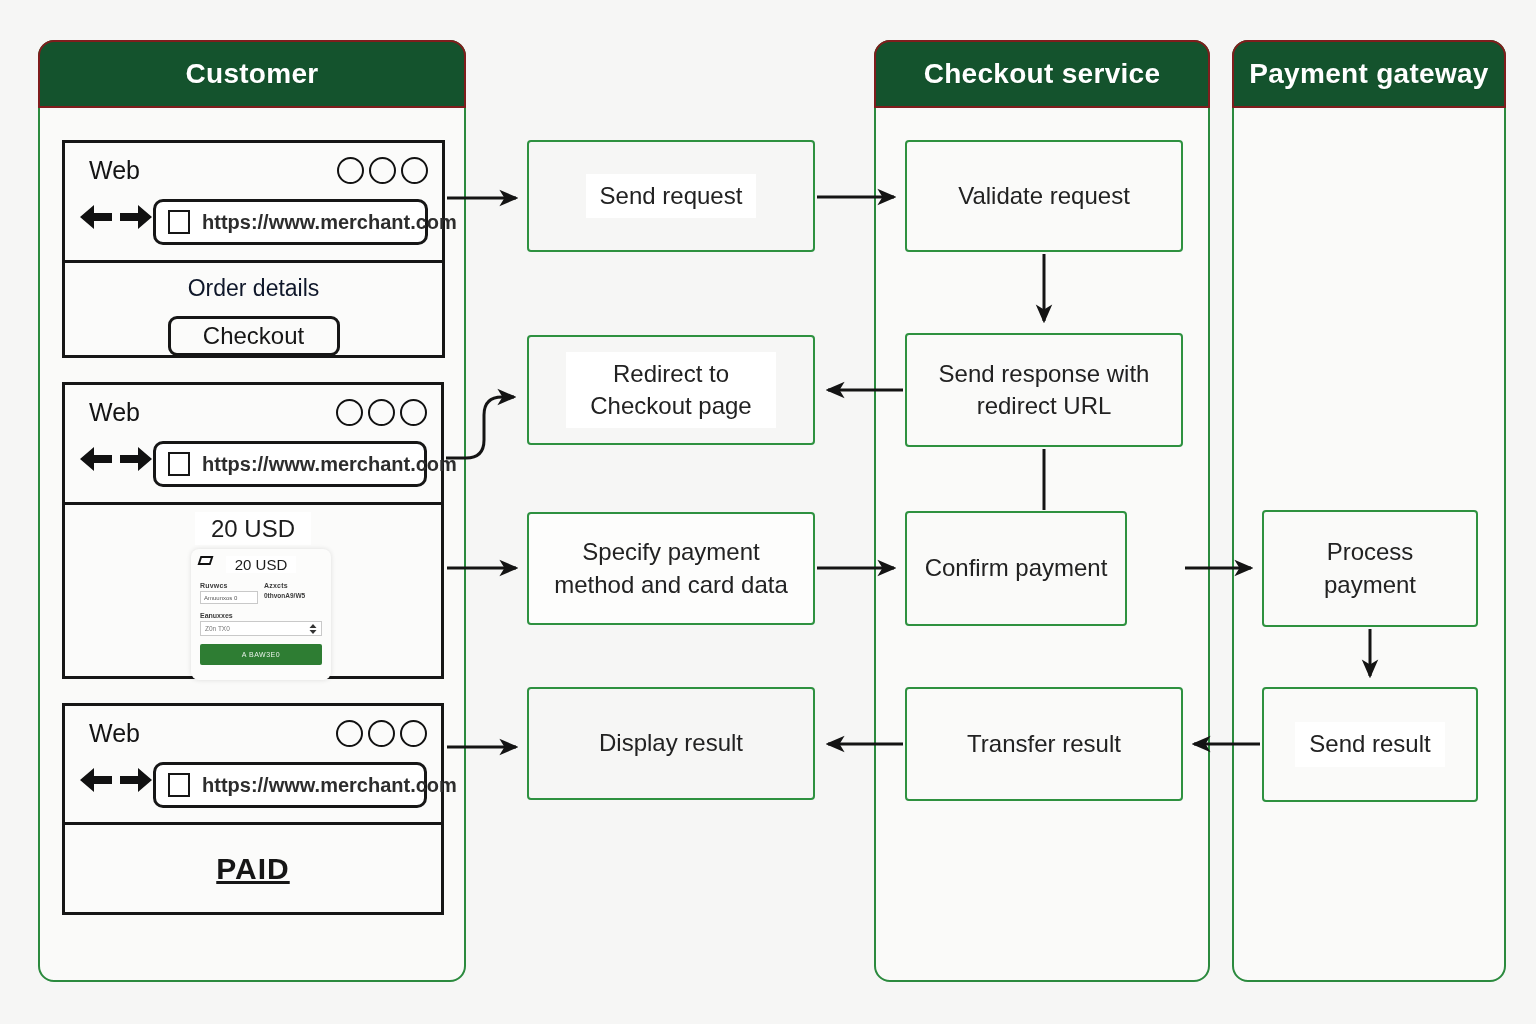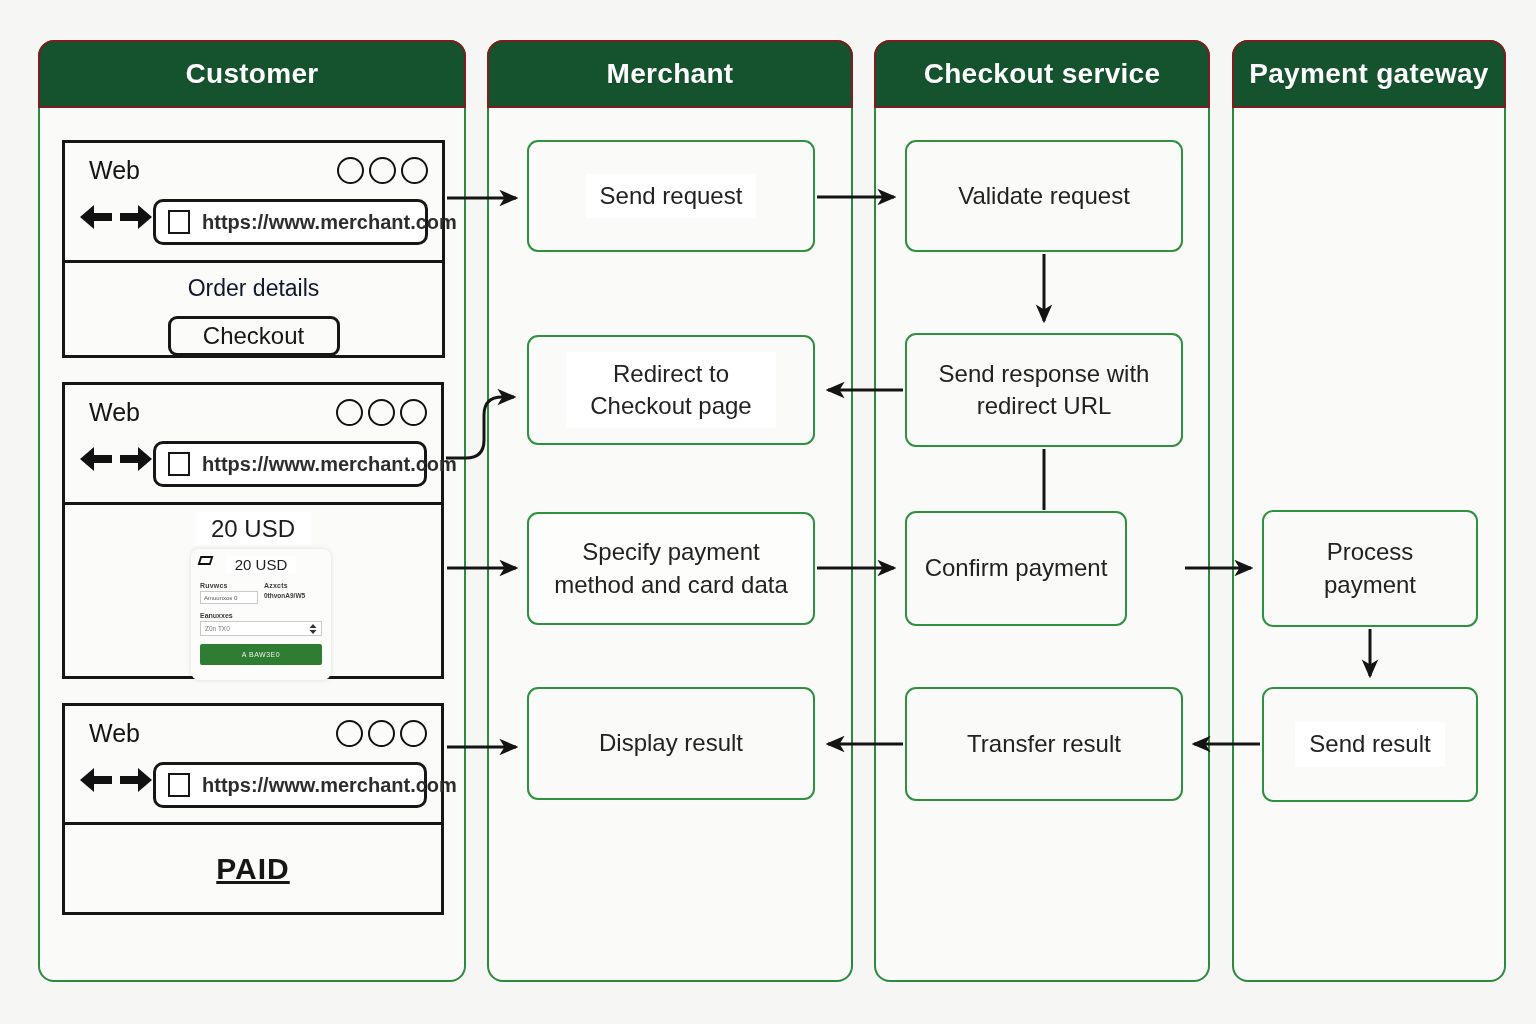--- a/index.html
+++ b/index.html
@@ -9,21 +9,21 @@
   
   .lane { position:absolute; top:40px; height:942px; background:#fafaf9;
           border:2px solid #2b8a3e; border-radius:16px; }
   .lane-header { position:absolute; left:-2px; top:-2px; right:-2px; height:68px;
           background:#14532d; border:2px solid #7f1d1d; border-radius:16px 16px 0 0;
           display:flex; align-items:center; justify-content:center; }
   .lane-title { color:#ffffff; font-size:28px; font-weight:700; letter-spacing:.3px;
           text-shadow:0 1px 1px rgba(0,0,0,.12); }
 
   
-  .fbox { position:absolute; border:2px solid #2e9140; border-radius:11px;
+  .fbox { position:absolute; border:2px solid #2e9140; border-radius:4px;
           display:flex; align-items:center; justify-content:center; text-align:center;
           background:transparent; z-index:2; }
   .fbox .lbl { font-size:24px; color:#222; line-height:1.35; }
   .fbox .hl  { background:#ffffff; padding:6px 14px; }
   .fbox.whitebg { background:#fdfdfc; }
 
   
   .browser { position:absolute; border:3px solid #161616; background:#fbfbfa; z-index:2; }
   .bheader { position:relative; height:120px; border-bottom:3px solid #161616; }
   .bbody   { position:relative; }
@@ -71,25 +71,20 @@
   #arrows { position:absolute; left:0; top:0; z-index:5; pointer-events:none; }
 </style>
 </head>
 <body>
 
 <div id="canvas">
 
   <div class="lane" style="left:38px; width:428px;">
     <div class="lane-header">
       <span class="lane-title">Customer</span>
-    </div>
-  </div>
-  <div class="lane" style="left:487px; width:366px;">
-    <div class="lane-header">
-      <span class="lane-title">Merchant</span>
     </div>
   </div>
   <div class="lane" style="left:874px; width:336px;">
     <div class="lane-header">
       <span class="lane-title">Checkout service</span>
     </div>
   </div>
   <div class="lane" style="left:1232px; width:274px;">
     <div class="lane-header">
       <span class="lane-title">Payment gateway</span>

